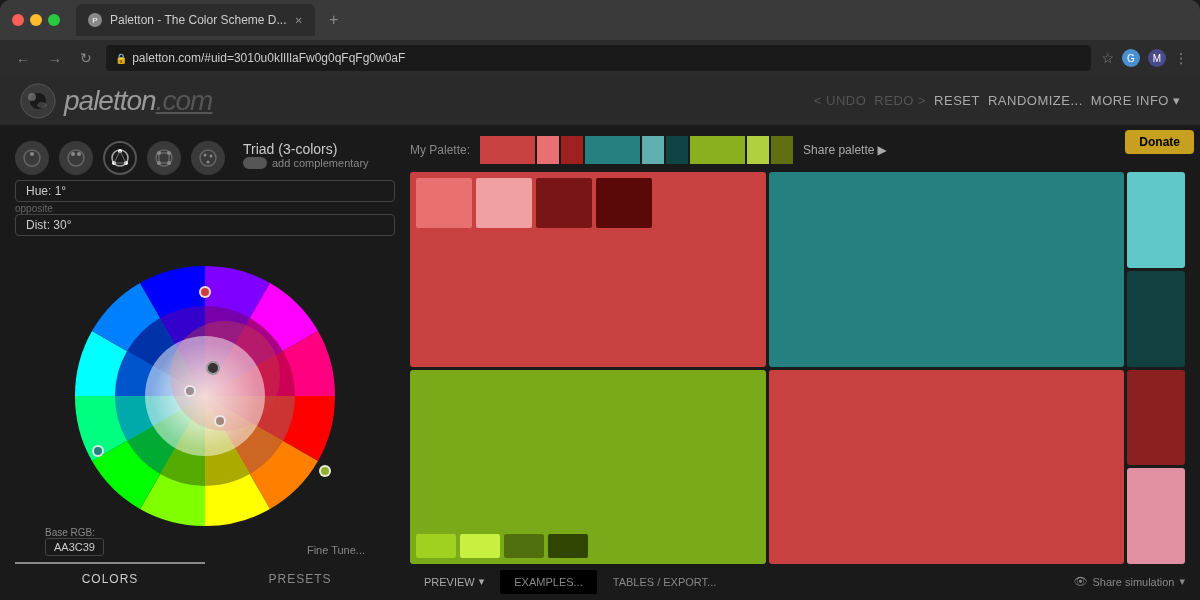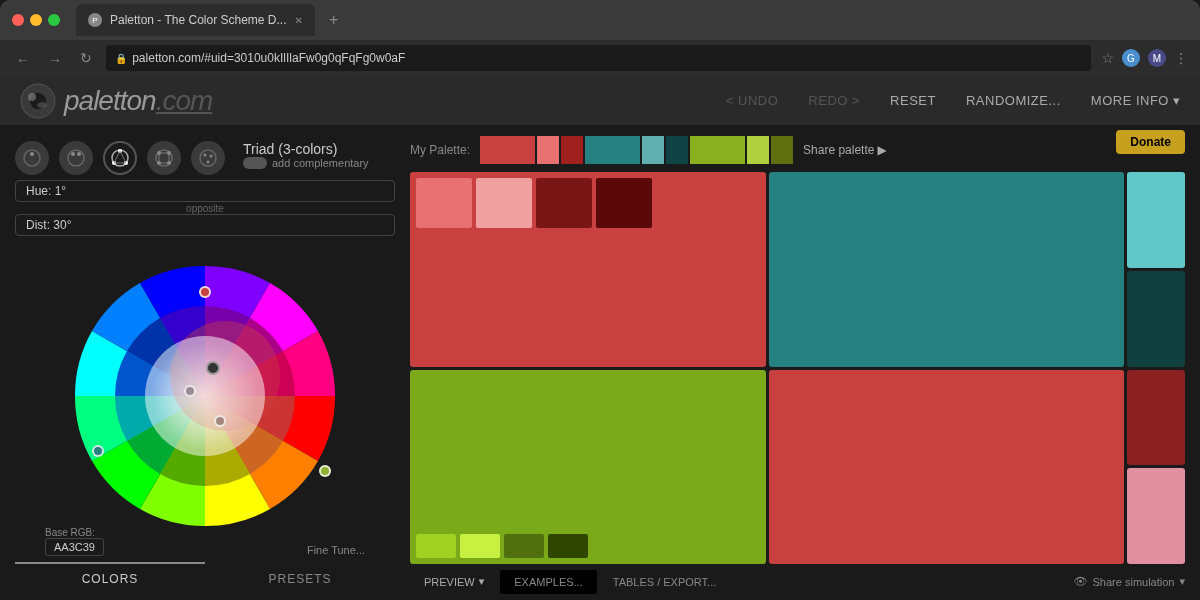--- a/index.html
+++ b/index.html
@@ -149,21 +149,21 @@
     }
 
     .logo-com {
       color: #555;
       text-decoration: underline;
     }
 
     .toolbar-actions {
       display: flex;
       align-items: flex-start;
-      gap: 30px;
+      gap: 8px;
     }
 
     .toolbar-btn {
       color: #aaa;
       font-size: 13px;
       cursor: pointer;
       letter-spacing: 0.5px;
     }
 
     .toolbar-btn.disabled { color: #555; }
@@ -258,21 +258,21 @@
       border-radius: 4px;
       padding: 3px 10px;
       color: #ccc;
       font-size: 12px;
     }
 
     .hue-label, .dist-label {
       color: #666;
       font-size: 10px;
       margin-top: 1px;
-      text-align: center;
+      text-align: left;
     }
 
     
     .color-wheel-container {
       position: relative;
       width: 340px;
       height: 300px;
       margin: 5px auto;
     }
 
@@ -391,21 +391,21 @@
 
     .more-info-btn {
       display: flex;
       align-items: center;
       gap: 4px;
     }
 
     
     .donate-wrapper {
       position: absolute;
-      right: 15px;
+      right: 6px;
       top: 54px;
     }
 
     .app-wrapper {
       position: relative;
     }
   </style>
 </head>
 <body>
 

